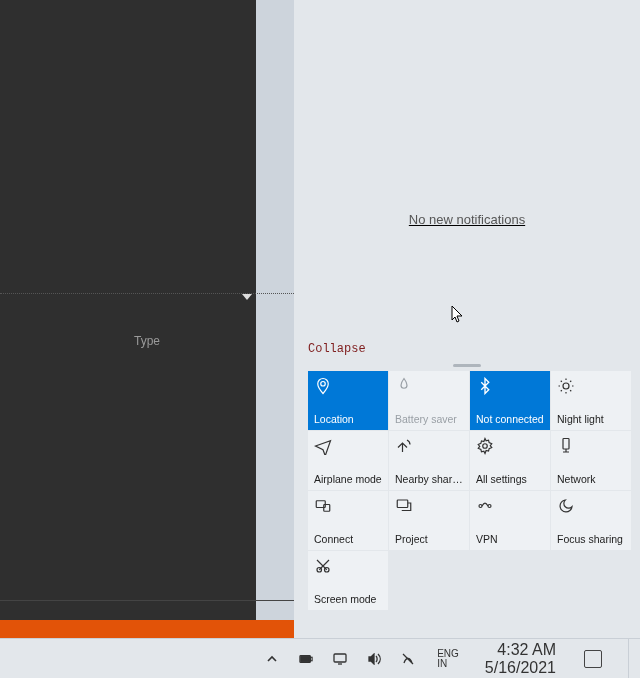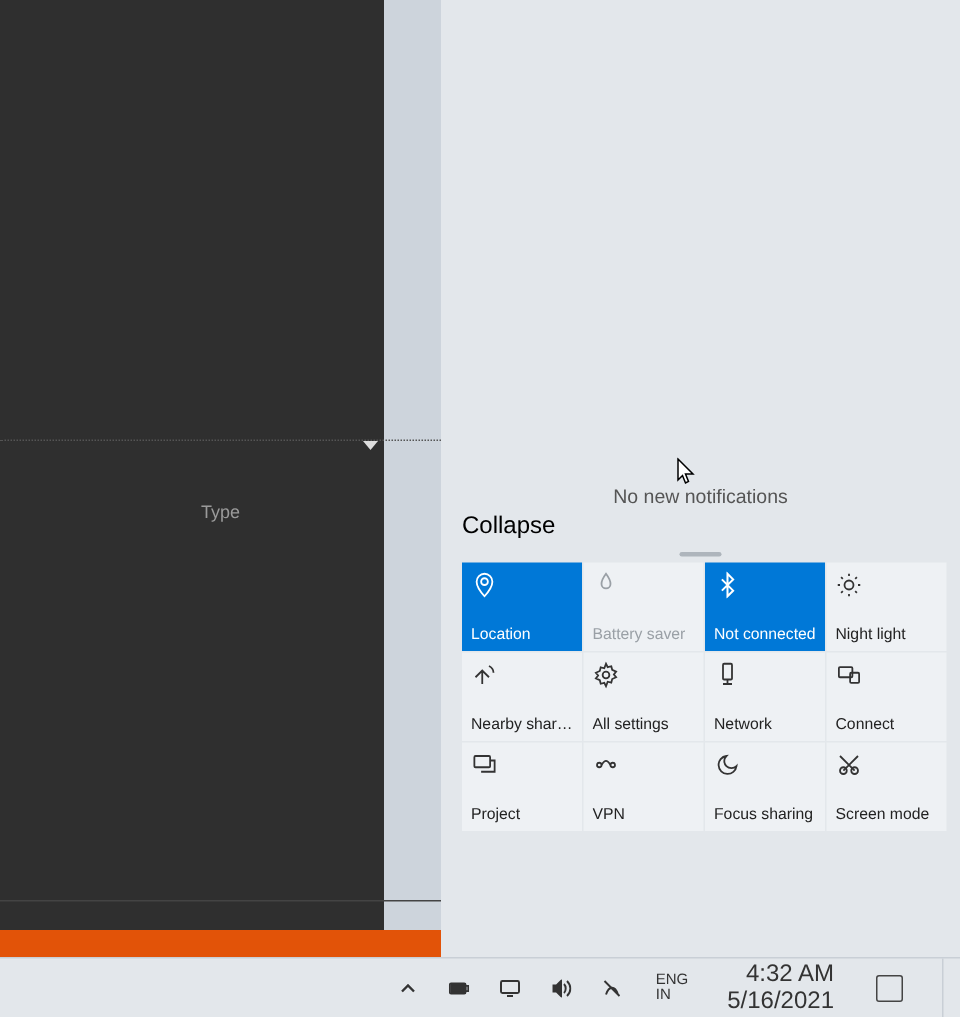--- a/index.html
+++ b/index.html
@@ -33,25 +33,26 @@
     background: #e25308;
   }
 
   
   .action-center {
     position: absolute; left: 294px; top: 0; width: 346px; height: 638px;
     background: #e3e7eb;
     display: flex; flex-direction: column;
   }
   .notif-area {
-    height: 338px; display: flex; align-items: flex-end; justify-content: center;
+    height: 338px; display: flex; align-items: center; justify-content: center;
     padding-top: 100px;
+    text-decoration: underline;
   }
   .notif-msg { font-size: 13px; color: #555; }
-  .collapse-row { padding: 4px 14px 8px; font-size: 16px; color: #000000; }
+  .collapse-row { padding: 4px 14px 8px; font-size: 12px; color: #7f1d1d; font-family: Liberation Mono, monospace; }
   .grip { display:flex; justify-content:center; padding-bottom:4px; }
   .grip-bar { width: 28px; height: 3px; background:#aeb5bc; border-radius:2px; }
   .tiles {
     display: grid; grid-template-columns: repeat(4, 80px); grid-auto-rows: 59px;
     gap: 1px; padding: 0 8px 8px 14px;
   }
   .tile {
     background: #eef1f4; position: relative; padding: 6px;
     font-size: 10.5px; color: #222; overflow: hidden;
   }
@@ -138,20 +139,28 @@
     <div class="tile">
       <span class="ticon">
         <svg viewBox="0 0 24 24" width="18" height="18" fill="none" stroke="#333" stroke-width="1.6">
           <circle cx="12" cy="12" r="4"></circle>
             <path d="M12 2v2M12 20v2M2 12h2M20 12h2M5 5l1.5 1.5M17.5 17.5L19 19M5 19l1.5-1.5M17.5 6.5L19 5"></path>
         </svg>
       </span>
       <span class="tlabel">Night light</span>
     </div>
 
+    <div class="tile">
+      <span class="ticon">
+        <svg viewBox="0 0 24 24" width="18" height="18" fill="none" stroke="#333" stroke-width="1.6">
+          <path d="M2 12l20-7-7 20-3-8-10-5z"></path>
+        </svg>
+      </span>
+      <span class="tlabel">Airplane mode</span>
+    </div>
 
     <div class="tile">
       <span class="ticon">
         <svg viewBox="0 0 24 24" width="18" height="18" fill="none" stroke="#333" stroke-width="1.6">
           <path d="M4 14l6-6 6 6M10 8v12"></path>
             <path d="M16 4c2 1 4 3 4 6"></path>
         </svg>
       </span>
       <span class="tlabel">Nearby sharing</span>
     </div>

